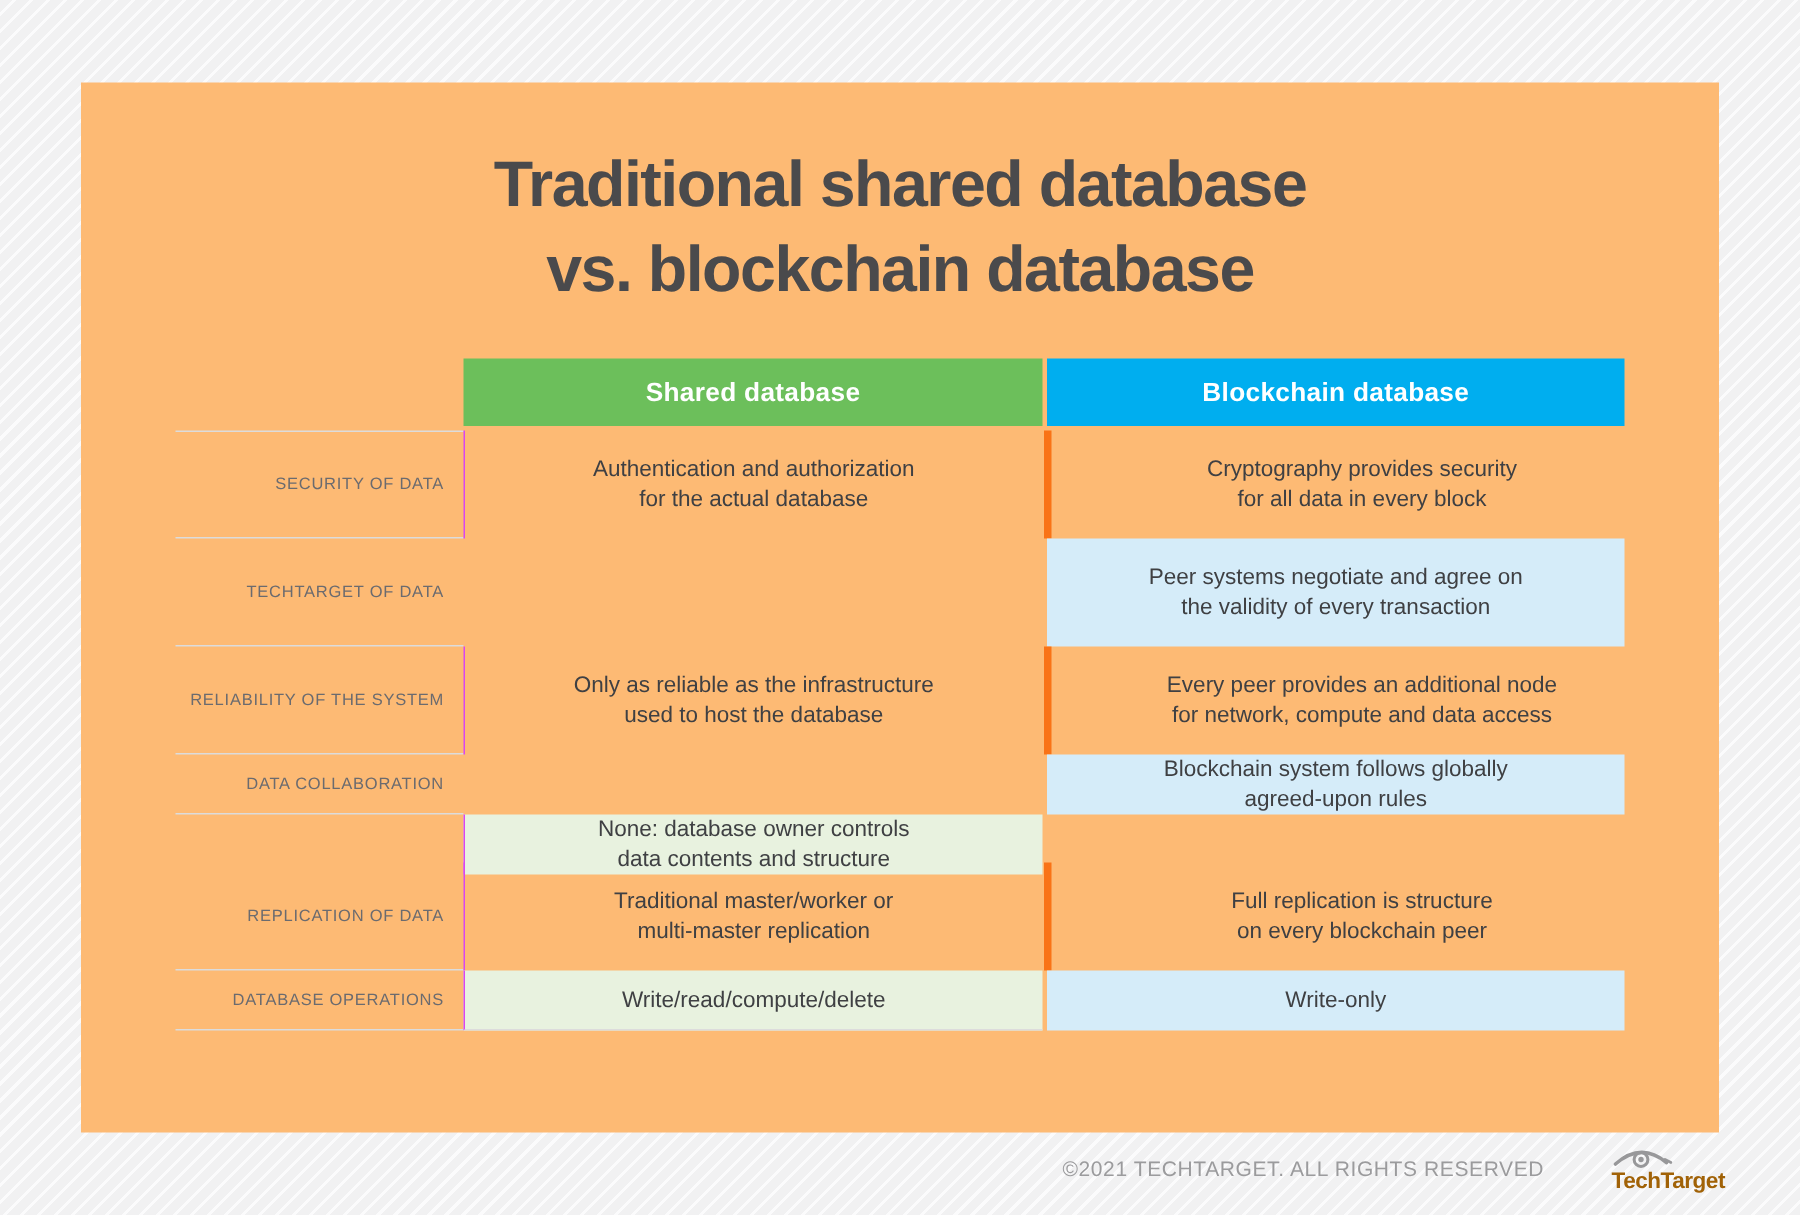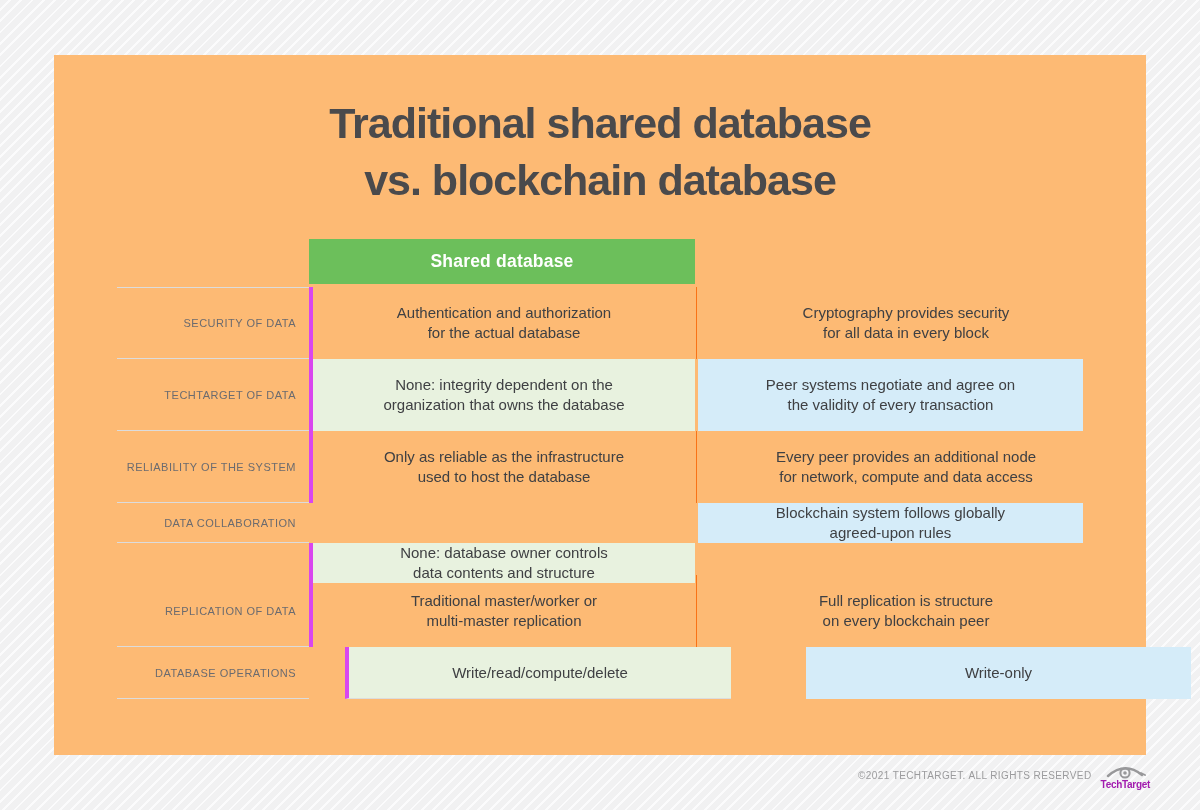--- a/index.html
+++ b/index.html
@@ -21,74 +21,73 @@
   .tbl { position:absolute; left:63px; top:184px; width:966px; }
   .grid-row { display:grid; grid-template-columns:192px 386px 3px 385px; }
   .hdr { height:45px; margin-bottom:3px; }
   .hdr-cell {
     display:flex; align-items:center; justify-content:center;
     color:#ffffff; font-weight:bold; font-size:17.5px; letter-spacing:0.2px;
   }
   .hdr-cell.shared { grid-column:2; background:var(--green); }
   .hdr-cell.blockchain { grid-column:4; background:var(--blue); }
   .row { height:72px; }
-  .row:last-child { height:52px;gap:36px; }
+  .row:last-child { height:40px; }
   .row-label {
     grid-column:1; display:flex; align-items:center; justify-content:flex-end;
     padding-right:13px; text-align:right;
     font-size:11px; letter-spacing:0.5px; color:#6b6b6f;
     border-bottom:1px solid #dcdcdc;
   }
   .row.first .row-label { border-top:1px solid #dcdcdc; }
   .cell {
     display:flex; align-items:center; justify-content:center; text-align:center;
     font-size:15px; line-height:20px; color:#3f4043; white-space:pre-line;
   }
-  .cell.shared { grid-column:2; border-left:4px solid #d946ef; }
+  .cell.shared { grid-column:2; border-left:1px solid #d946ef; }
   .cell.blockchain { grid-column:4; }
-  .row.plain .cell.blockchain { border-left:1px solid #f97316; margin-left:-2px;padding-left:32px; }
+  .row.plain .cell.blockchain { border-left:5px solid #f97316; margin-left:-2px;padding-left:32px; }
   .row.tinted .cell.shared { background:var(--green-tint); }
   .row.tinted .cell.blockchain { background:var(--blue-tint); }
   .row:last-child .cell.shared { border-bottom:1px solid #dcdcdc; }
   .footer {
     position:absolute; top:763px; right:50px;
     display:flex; align-items:flex-end; gap:9px;
   }
   .copyright {
-    font-size:10px; letter-spacing:0.4px; color:#9b9b9d; margin-bottom:9px;
+    font-size:14px; letter-spacing:0.4px; color:#9b9b9d; margin-bottom:9px;
     white-space:nowrap;
   }
   .logo { display:flex; flex-direction:column; align-items:center; }
-  .logo-word { font-size:10px; font-weight:bold; color:#a21caf; letter-spacing:-0.3px; }
+  .logo-word { font-size:15px; font-weight:bold; color:#a16207; letter-spacing:-0.3px;margin-left:36px; }
 </style>
 </head>
 <body>
 
 <div class="card">
   <div class="title">
     <div>Traditional shared database</div>
     <div>vs. blockchain database</div>
   </div>
 
   <div class="tbl">
     <div class="grid-row hdr">
       <div class="hdr-cell shared">Shared database</div>
+      <div class="hdr-cell blockchain">Blockchain database</div>
     </div>
     <div>
         <div class="grid-row row plain first">
     <div class="row-label">SECURITY OF DATA</div>
     <div class="cell shared">Authentication and authorization
 for the actual database</div>
     <div class="cell blockchain">Cryptography provides security
 for all data in every block</div>
   </div>
         <div class="grid-row row tinted">
     <div class="row-label">TECHTARGET OF DATA</div>
-    <div class="cell shared">None: integrity dependent on the
-organization that owns the database</div>
     <div class="cell blockchain">Peer systems negotiate and agree on
 the validity of every transaction</div>
   </div>
         <div class="grid-row row plain">
     <div class="row-label">RELIABILITY OF THE SYSTEM</div>
     <div class="cell shared">Only as reliable as the infrastructure
 used to host the database</div>
     <div class="cell blockchain">Every peer provides an additional node
 for network, compute and data access</div>
   </div>

